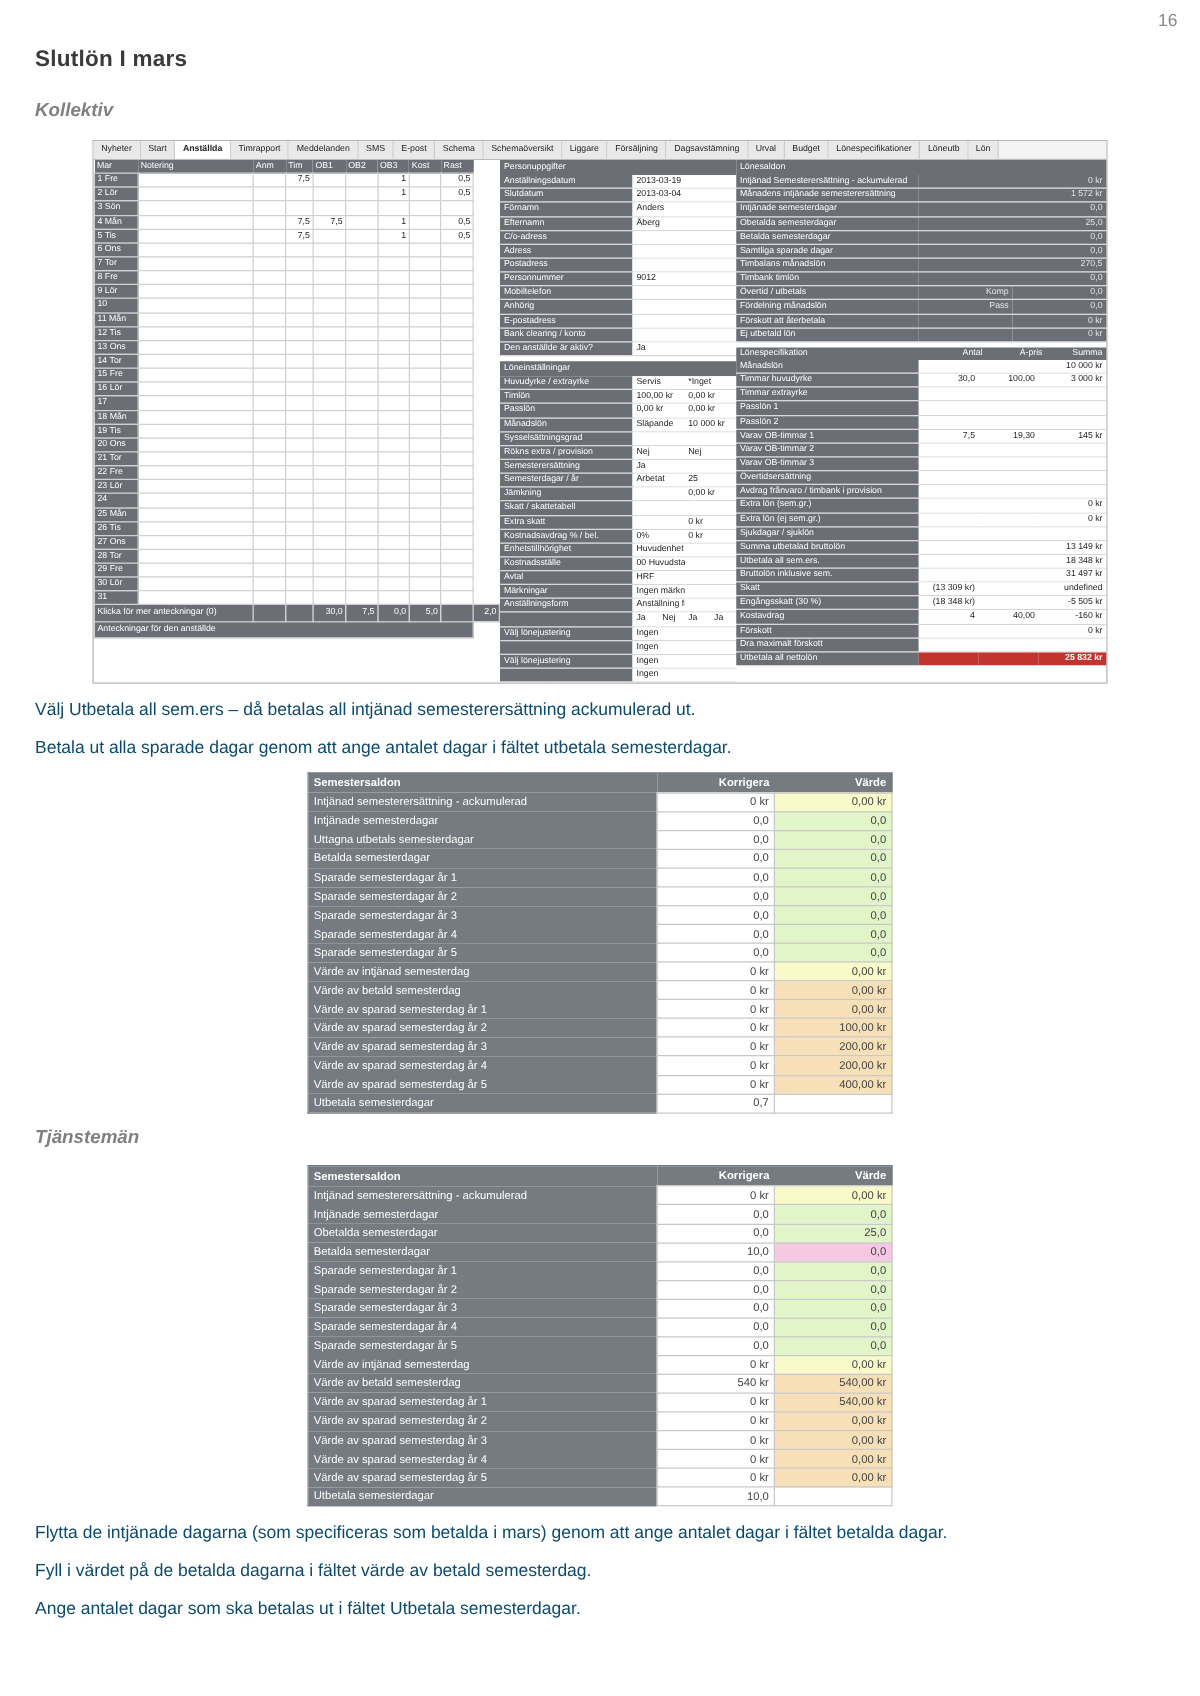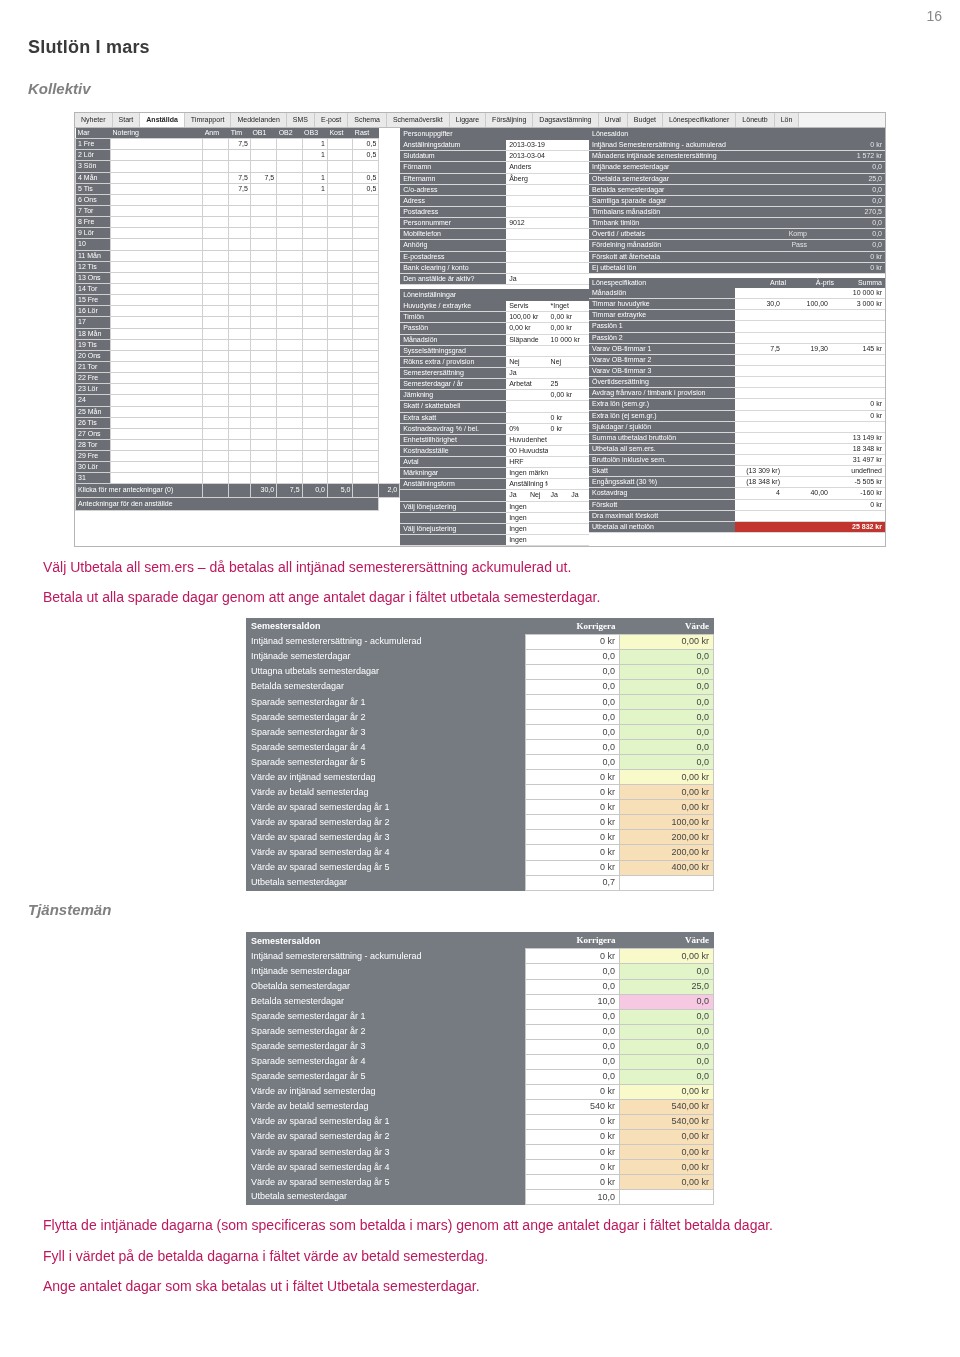--- a/index.html
+++ b/index.html
@@ -1,20 +1,20 @@
 <!DOCTYPE html>
 <html><head>
 <meta charset="utf-8">
 <style>
   html,body{margin:0;padding:0;background:#fff;color:#444;font-family:"Segoe UI","Helvetica Neue",Arial,sans-serif;font-size:14px;line-height:1.45;}
   .page{width:960px;min-height:1357px;padding:22px 28px 40px 28px;box-sizing:border-box;margin:0 auto;position:relative;}
   .pagenum{position:absolute;top:6px;right:18px;font-size:14px;color:#888;}
   h1.title{font-size:18px;font-weight:700;color:#3a3a3a;margin:12px 0 18px 0;letter-spacing:.2px;}
   h2.sub{font-size:15px;font-weight:700;font-style:italic;color:#808080;margin:0 0 12px 0;}
-  p.body{font-size:14px;color:#be185d;margin:10px 15px;}
+  p.body{font-size:14px;color:#0c4a6e;margin:10px 0;}
   .center{display:flex;justify-content:center;margin:8px 0;}
 
   
   .wideshot{width:810px;border:1px solid #b5b5b5;font-size:7px;color:#242424;}
   .ws-tabs{display:flex;background:#f4f4f4;border-bottom:1px solid #bbb;}
   .ws-tabs .t{padding:2px 6px;border-right:1px solid #ccc;white-space:nowrap;background:#e9e9e9;}
   .ws-tabs .t.active{background:#fff;font-weight:700;}
   .ws-body{display:flex;}
   .ws-left{width:400px;}
   .ws-left table{border-collapse:collapse;width:100%;}
@@ -31,21 +31,21 @@
   .panelrow .val{flex:1;padding:0 3px;background:#fff;text-align:left;white-space:nowrap;overflow:hidden;}
   .panelrow .valr{flex:1;padding:0 3px;background:#fff;text-align:right;white-space:nowrap;overflow:hidden;}
   .panelrow .valrdk{flex:1;padding:0 3px;background:#6b6f75;color:#e5e5e5;text-align:right;white-space:nowrap;overflow:hidden;}
   .panelrow.redtotal .valr{background:#c2352f;color:#fff;font-weight:700;}
   .spec-head{display:flex;background:#6b6f75;color:#fff;}
   .spec-head span{padding:0 3px;}
 
   
   .sem{width:468px;border:1px solid #767b82;font-size:9px;border-collapse:collapse;}
   .sem thead th{background:#767b82;color:#fff;font-weight:700;text-align:left;padding:1px 4px;}
-  .sem thead th.r{text-align:right;font-family:Liberation Serif, serif;}
+  .sem thead th.r{text-align:right;}
   .sem tbody td{padding:.5px 4px;}
   .sem .lbl{background:#767b82;color:#fff;width:220px;}
   .sem .korr{width:68px;text-align:right;background:#fff;border:1px solid #c8c8c8;}
   .sem .varde{width:68px;text-align:right;border:1px solid #c8c8c8;}
   .sem .bg-yellow{background:#f9faca;}
   .sem .bg-green{background:#e1f5c8;}
   .sem .bg-orange{background:#f7e0b8;}
   .sem .bg-pink{background:#f7c8e2;}
 </style>
 </head>

